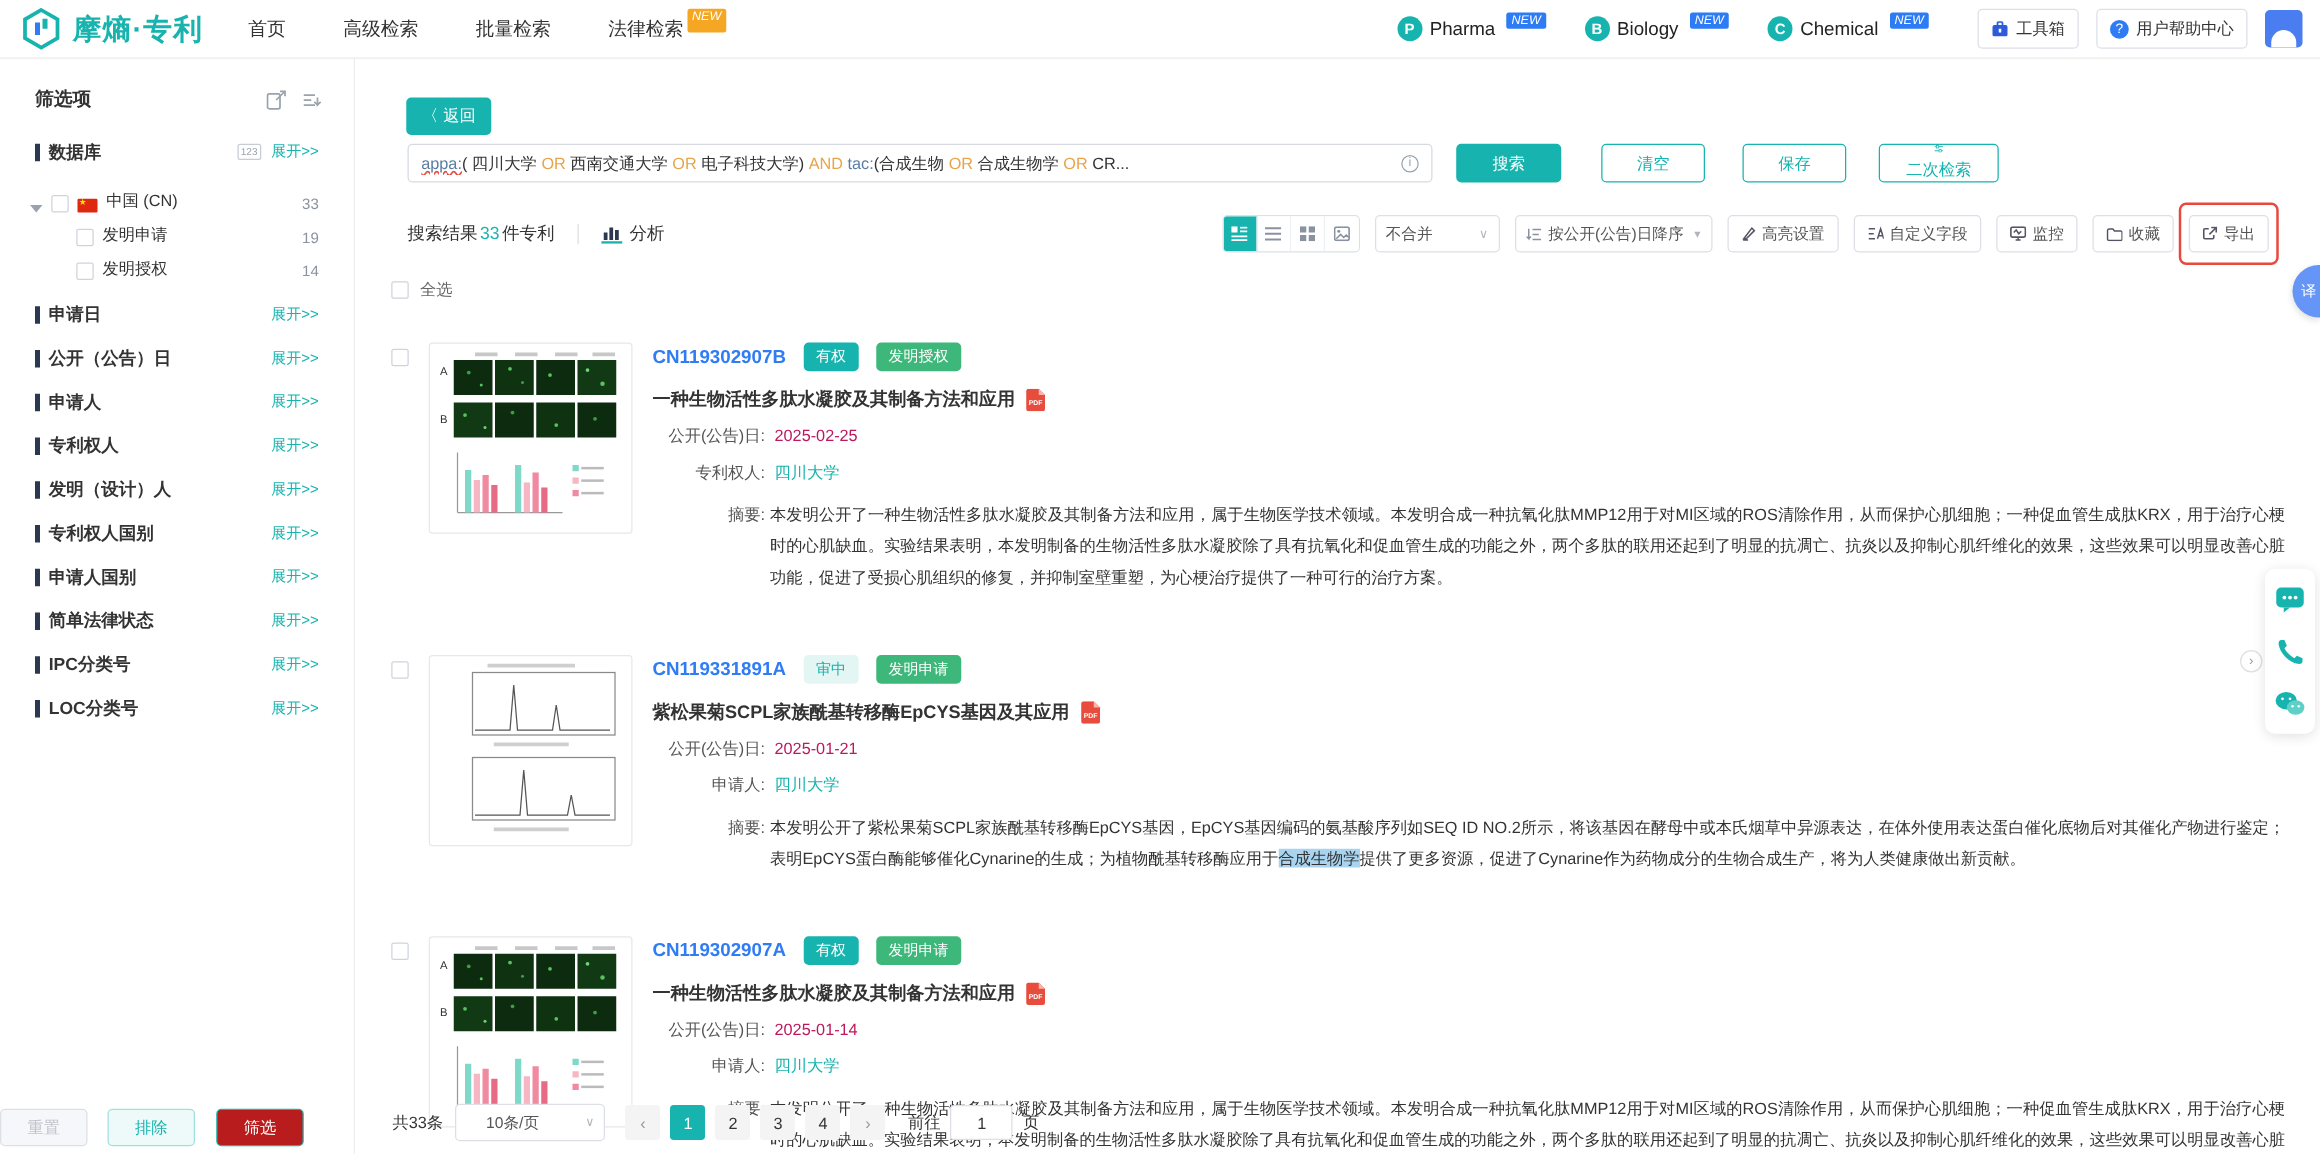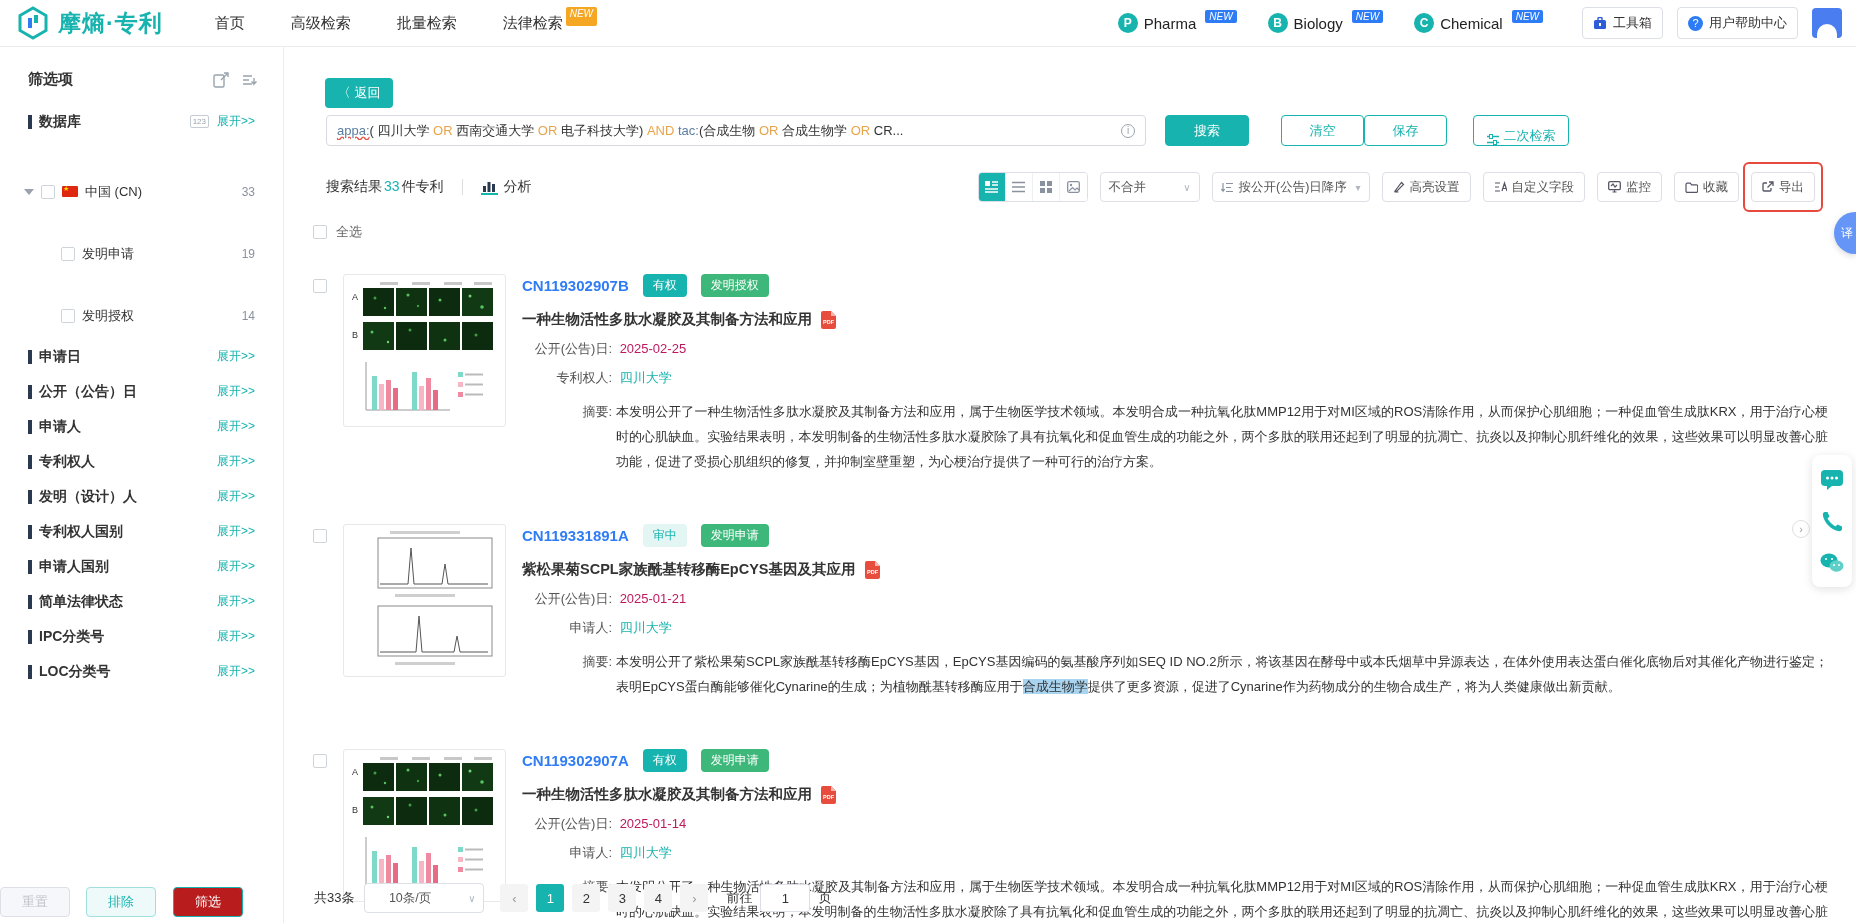--- a/index.html
+++ b/index.html
@@ -3,21 +3,21 @@
 <meta charset="utf-8">
 <style>
   * { box-sizing: border-box; margin: 0; padding: 0; }
   html,body { width:1856px; height:923px; overflow:hidden; background:#fff;
     font-family:"Liberation Sans","DejaVu Sans",sans-serif; color:#333; }
 
   
   .hdr { height:47px; display:flex; align-items:center; border-bottom:1px solid #ececec; padding:0 14px 0 16px; }
   .logo { display:flex; align-items:center; gap:8px; cursor:pointer; }
   .logo-text { font-size:23px; font-weight:bold; color:#17b3ae; letter-spacing:1px; }
-  .menu { display:flex; align-items:center; gap:46px; margin-left:52px; }
+  .menu { display:flex; align-items:center; gap:46px; margin-left:36px; }
   .nav-item { position:relative; font-size:15px; color:#333; cursor:pointer; display:flex; }
   .badge-orange { background:#f5a623; color:#fff; font-size:10px; padding:1px 4px; border-radius:2px;
     position:relative; top:-7px; left:3px; font-style:italic; }
   .badge-blue { background:#2e7cf5; color:#fff; font-size:10px; padding:1px 4px; border-radius:2px;
     position:relative; top:-7px; left:3px; font-style:italic; }
   .nav-right { margin-left:auto; display:flex; align-items:center; gap:14px; }
   .products { display:flex; align-items:center; gap:34px; margin-right:28px; }
   .product { display:flex; align-items:center; gap:6px; cursor:pointer; }
   .product-icon { width:20px; height:20px; border-radius:50%; background:#17b3ae; color:#fff;
     font-size:12px; font-weight:bold; display:flex; align-items:center; justify-content:center; }
@@ -43,21 +43,21 @@
   .sb-head-icons svg { cursor:pointer; }
   .sb-row { display:flex; align-items:center; padding:0 28px; height:35px; }
   .sb-sec-first { margin-top:15px; }
   .sb-label { font-size:14px; font-weight:bold; display:flex; align-items:center; }
   .sb-label::before { content:""; width:4px; height:14px; background:#2b3950; margin-right:7px; }
   .mini-123 { border:1px solid #c6ccd4; color:#9aa3ad; font-size:8px; border-radius:2px;
     padding:1px 2px; margin-left:auto; margin-right:8px; }
   .expand { color:#17b3ae; font-size:12px; cursor:pointer; white-space:nowrap; }
   .expand.pushed { margin-left:auto; }
   .tree { padding:4px 28px 10px 24px; }
-  .tree-row { display:flex; align-items:center; height:27px; gap:7px; font-size:13px;margin-top:35px; }
+  .tree-row { display:flex; align-items:flex-end; height:27px; gap:7px; font-size:13px; }
   .tree-row.child { padding-left:37px; }
   .caret { width:0; height:0; border-left:5px solid transparent; border-right:5px solid transparent;
     border-top:6px solid #9aa3ad; cursor:pointer; }
   .cb { width:14px; height:14px; border:1px solid #cfd4db; border-radius:2px; background:#fff;
     flex:none; cursor:pointer; }
   .flag { width:16px; height:11px; background:#de2910; border-radius:1px; position:relative; }
   .flag::after { content:"★"; color:#ffde00; font-size:7px; position:absolute; left:1px; top:-1px; }
   .count { margin-left:auto; color:#8a919f; font-size:12px; }
   .sb-footer { position:absolute; left:0; right:0; bottom:6px; display:flex; gap:7px; }
   .sb-btn { height:30px; width:70px; border-radius:4px; font-size:13px; cursor:pointer;
@@ -76,23 +76,23 @@
     overflow:hidden; cursor:text; }
   .q-field { color:#5a7da0; }
   .q-ul { text-decoration:underline; text-decoration-style:wavy; text-decoration-color:#e74c3c; }
   .q-op { color:#e8a44a; }
   .q-t { color:#333; }
   .info-i { margin-left:auto; width:14px; height:14px; border:1px solid #9aa3ad; border-radius:50%;
     color:#9aa3ad; font-size:10px; display:flex; align-items:center; justify-content:center; flex:none; }
   .btn { height:31px; border-radius:4px; font-size:13px; cursor:pointer; font-family:inherit; }
   .btn-search { width:84px; margin-left:19px; background:#17b3ae; color:#fff; border:1px solid #17b3ae; }
   .btn-ghost { width:83px; background:#fff; color:#17b3ae; border:1px solid #17b3ae; }
-  .btn-clear { margin-left:32px; } .btn-save { }
-  .btn-secondary { margin-left:26px; width:96px; display:inline-flex; align-items:flex-end;
-    justify-content:center; gap:5px; }
+  .btn-clear { margin-left:32px; } .btn-save { margin-left:30px; }
+  .btn-secondary { margin-left:26px; width:96px; display:inline-flex; align-items:center;
+    justify-content:center; gap:5px;flex-direction:column; }
 
   
   .rtoolbar { display:flex; align-items:center; margin-top:26px; padding:0 27px 0 42px; }
   .rcount { font-size:14px; }
   .rcount .num { color:#17b3ae; margin:0 2px; }
   .vdiv { width:1px; height:16px; background:#ddd; margin:0 18px; }
   .analyze { display:flex; align-items:center; gap:6px; font-size:14px; cursor:pointer; }
   .rt-right { margin-left:auto; display:flex; align-items:center; gap:12px; }
   .view-group { display:flex; border:1px solid #dcdfe6; border-radius:4px; overflow:hidden; }
   .view-cell { width:27px; height:28px; display:flex; align-items:center; justify-content:center;

